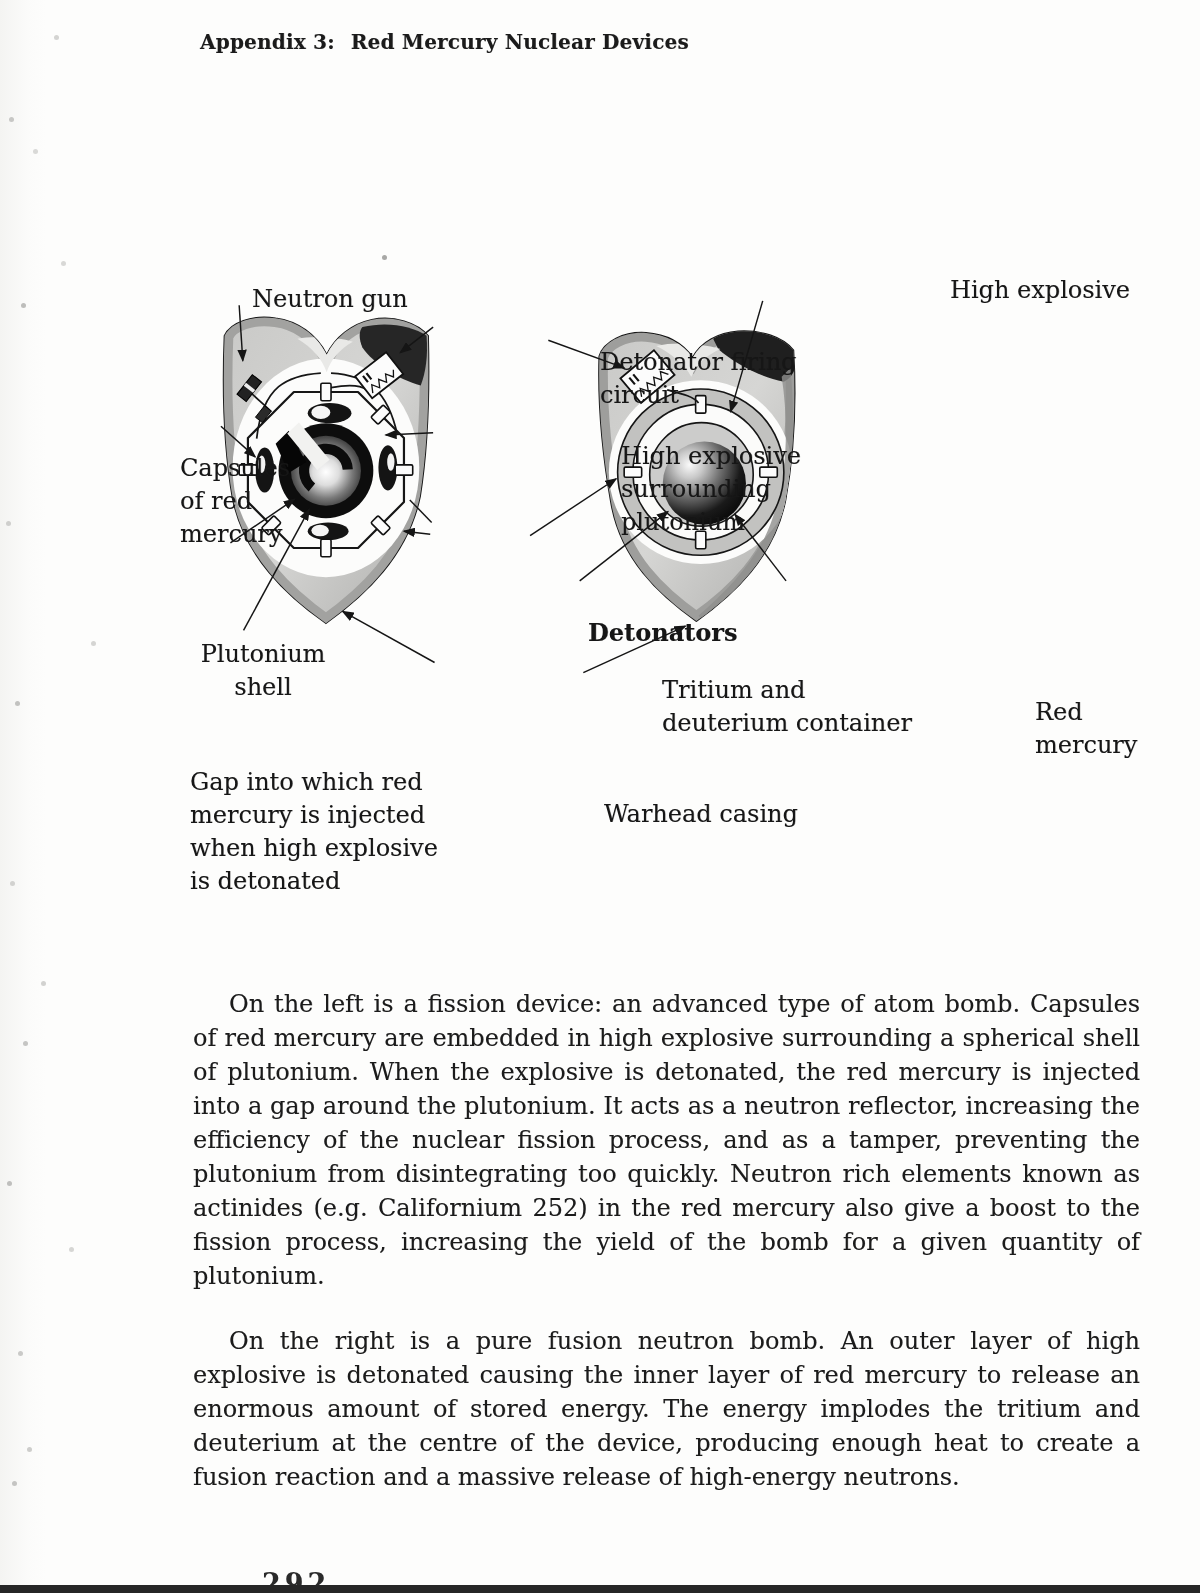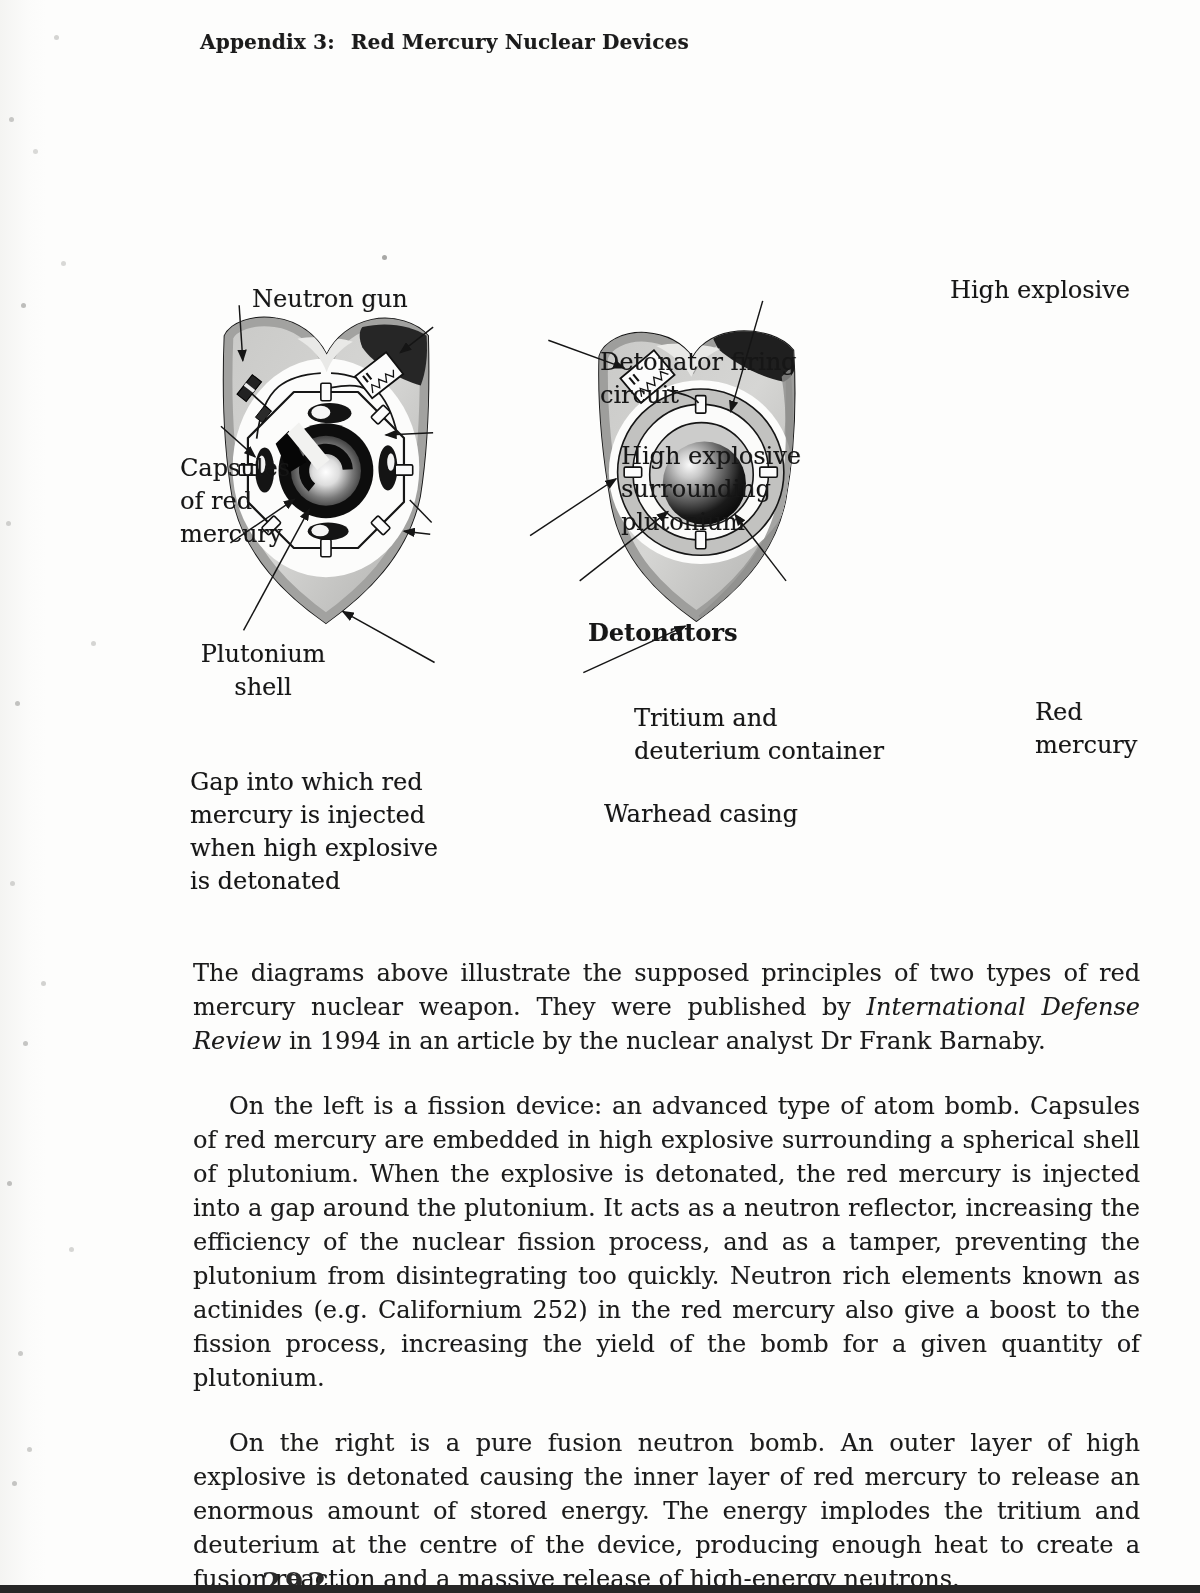--- a/index.html
+++ b/index.html
@@ -189,25 +189,24 @@
   </g>
 </svg>
 
 <div class="fig-label" style="left:252px;top:283px;">Neutron gun</div>
 <div class="fig-label" style="left:180px;top:428px;width:120px;margin-top:24px;">Capsules of red mercury</div>
 <div class="fig-label" style="left:198px;top:638px;width:130px;text-align:center;">Plutonium shell</div>
 <div class="fig-label" style="left:190px;top:766px;width:250px;">Gap into which red mercury is injected when high explosive is detonated</div>
 <div class="fig-label" style="left:600px;top:346px;width:215px;">Detonator firing circuit</div>
 <div class="fig-label" style="left:598px;top:440px;width:200px;margin-left:23px;">High explosive surrounding plutonium</div>
 <div class="fig-label" style="left:588px;top:616px;font-weight:bold;">Detonators</div>
-<div class="fig-label" style="left:634px;top:674px;width:250px;margin-top:28px;">Tritium and deuterium container</div>
+<div class="fig-label" style="left:662px;top:674px;width:250px;">Tritium and deuterium container</div>
 <div class="fig-label" style="left:597px;top:798px;margin-left:7px;">Warhead casing</div>
 <div class="fig-label" style="left:950px;top:274px;">High explosive</div>
 <div class="fig-label" style="left:1035px;top:696px;width:110px;">Red mercury</div>
 
 <div class="bodytext">
-  <p><span>The diagrams above illustrate the supposed principles of two types of red mercury nuclear weapon. They were published by </span><span class="ital">International Defense Review</span><span> in 1994 in an article by the nuclear analyst Dr Frank Barnaby.</span></p>
   <p class="indent">On the left is a fission device: an advanced type of atom bomb. Capsules of red mercury are embedded in high explosive surrounding a spherical shell of plutonium. When the explosive is detonated, the red mercury is injected into a gap around the plutonium. It acts as a neutron reflector, increasing the efficiency of the nuclear fission process, and as a tamper, preventing the plutonium from disintegrating too quickly. Neutron rich elements known as actinides (e.g. Californium 252) in the red mercury also give a boost to the fission process, increasing the yield of the bomb for a given quantity of plutonium.</p>
   <p class="indent">On the right is a pure fusion neutron bomb. An outer layer of high explosive is detonated causing the inner layer of red mercury to release an enormous amount of stored energy. The energy implodes the tritium and deuterium at the centre of the device, producing enough heat to create a fusion reaction and a massive release of high-energy neutrons.</p>
 </div>
 
 <div class="pagenum-clip">292</div>
 <div class="scanbar"></div>
 
 </body></html>

